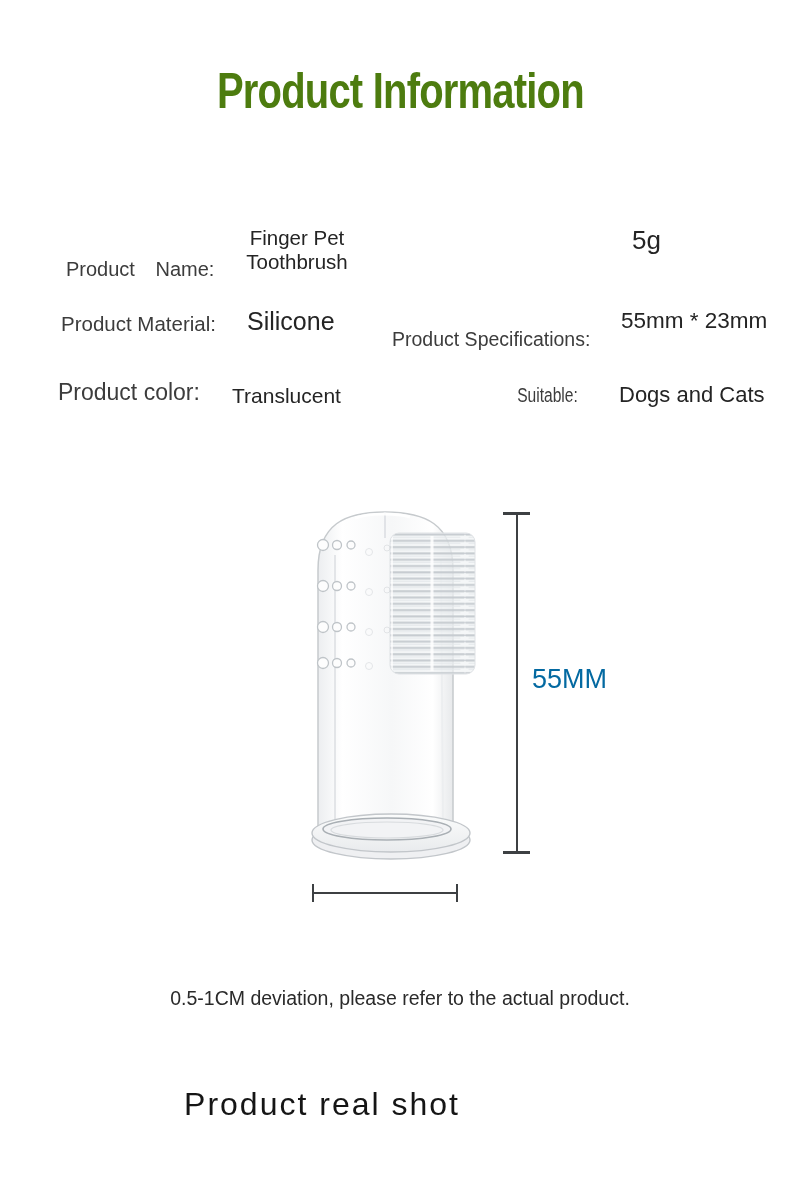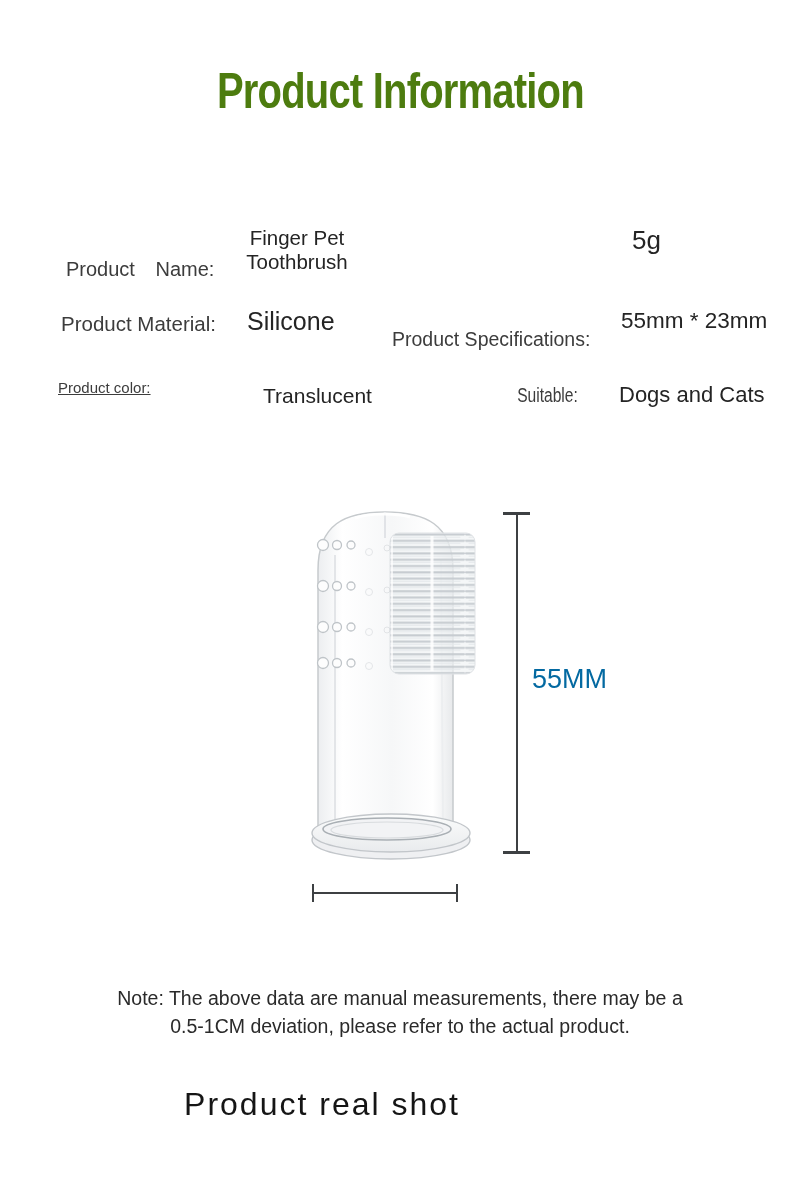--- a/index.html
+++ b/index.html
@@ -21,22 +21,22 @@
   .ws-xl{word-spacing:34px;}
   .spec-name-lbl   {top:226px;left:66px; font-size:20px;margin-top:32px;}
   .spec-name-val   {top:226px;left:230px;width:134px;font-size:20.5px;line-height:24px;
                     text-align:center;white-space:normal;}
   .spec-weight-lbl {top:232px;left:397px;font-size:20px;}
   .spec-weight-val {top:225px;left:624px;font-size:26px;margin-left:8px;}
   .spec-mat-lbl    {top:312px;left:61px; font-size:20.5px;}
   .spec-mat-val    {top:307px;left:247px;font-size:25px;}
   .spec-spec-lbl   {top:328px;left:392px;font-size:19.5px;}
   .spec-spec-val   {top:308px;left:621px;font-size:22.5px;}
-  .spec-color-lbl  {top:379px;left:58px; font-size:15px;text-decoration:underline;}
-  .spec-color-val  {top:384px;left:263px;font-size:21px;}
+  .spec-color-lbl  {top:379px;left:58px; font-size:23px;}
+  .spec-color-val  {top:384px;left:232px;font-size:21px;}
   .spec-suit-lbl   {top:384px;left:500px;width:90px;text-align:left;font-size:20px;}
   .spec-suit-lbl .squeeze{display:inline-block;transform:scaleX(0.78);transform-origin:right center;}
   .spec-suit-val   {top:382px;left:619px;font-size:22px;}
   
   .fig-svg{position:absolute;left:295px;top:500px;}
   .dim{position:absolute;background:#3d4043;}
   .dim-v      {left:516px;top:513px;width:2px;height:340px;}
   .dim-v-cap-t{left:503px;top:512px;width:27px;height:3px;}
   .dim-v-cap-b{left:503px;top:851px;width:27px;height:3px;}
   .dim-h      {left:313px;top:892px;width:144px;height:2px;}
@@ -141,19 +141,18 @@
   <div class="dim dim-v"></div>
   <div class="dim dim-v-cap-t"></div>
   <div class="dim dim-v-cap-b"></div>
   <div class="dim-label dim-label-h">55MM</div>
 
   <div class="dim dim-h"></div>
   <div class="dim dim-h-cap-l"></div>
   <div class="dim dim-h-cap-r"></div>
 
   <div class="note">
-    <div>Note: The above data are manual measurements, there may be a</div>
     <div>0.5-1CM deviation, please refer to the actual product.</div>
   </div>
 
   <div class="footer">Product real shot</div>
 
 </div>
 
 </body></html>

